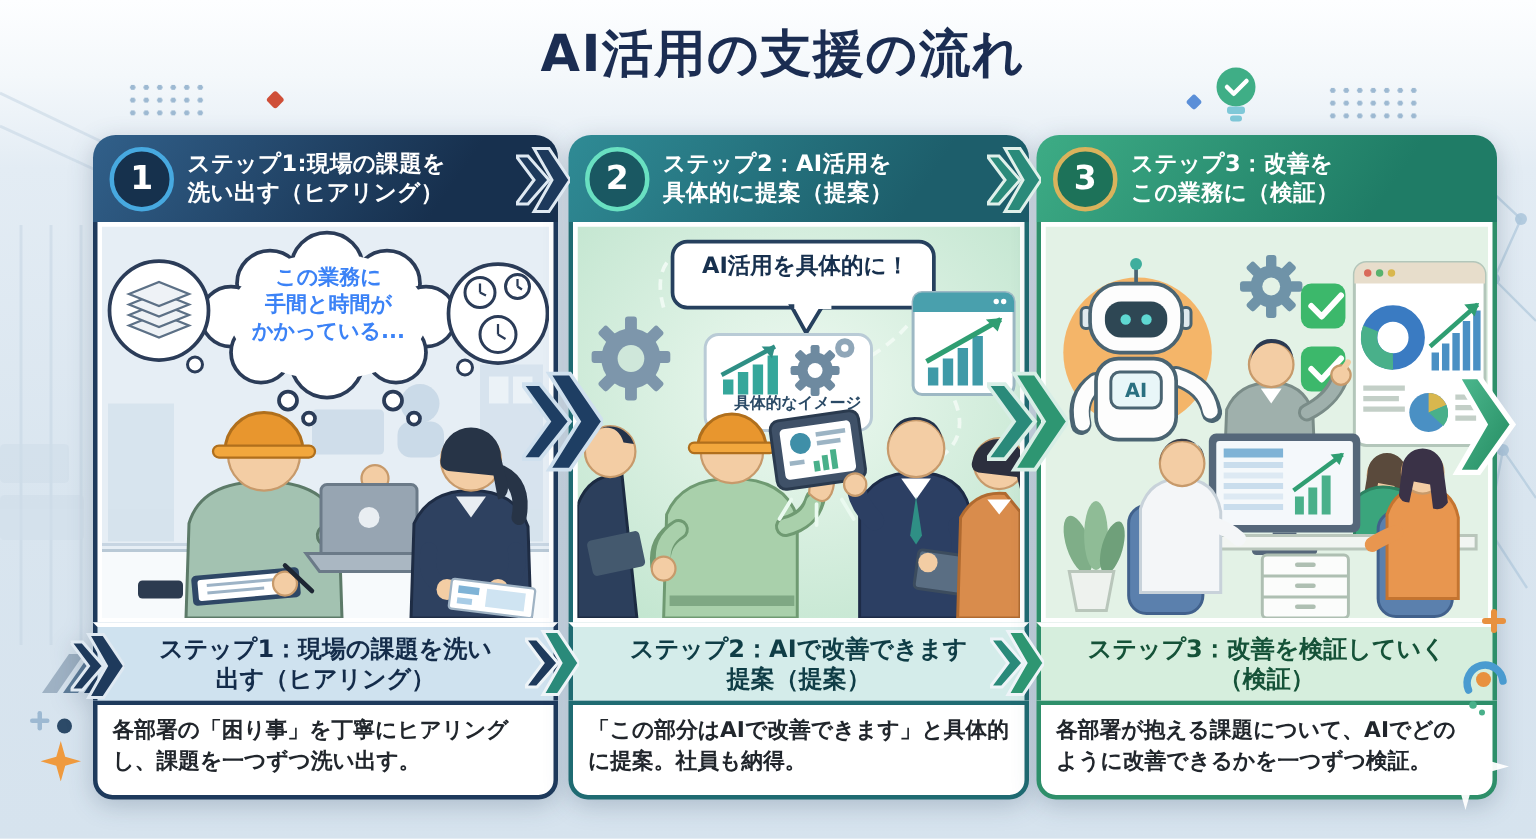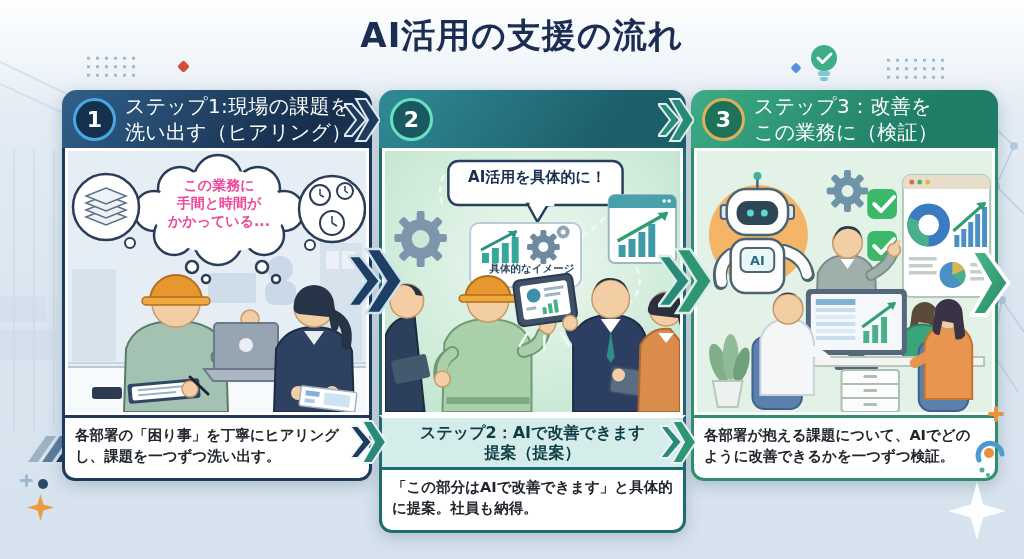--- a/index.html
+++ b/index.html
@@ -18,26 +18,26 @@
   .ph{height:58px;border-radius:15px 15px 0 0;display:flex;align-items:center;gap:9px;
       padding:0 6px 0 11px;box-sizing:border-box;}
   .p1 .ph{background:linear-gradient(125deg,#31608a 0%,#17304e 75%);}
   .p2 .ph{background:linear-gradient(125deg,#2f8b95 0%,#1d5e6b 75%);}
   .p3 .ph{background:linear-gradient(125deg,#3dac85 0%,#1f7c66 75%);}
   .num{flex:0 0 auto;width:37px;height:37px;border-radius:50%;display:flex;align-items:center;
       justify-content:center;color:#fff;font-size:22px;font-weight:800;}
   .p1 .num{border:3px solid #47a9e0;background:#16314d;}
   .p2 .num{border:3px solid #69e0c1;background:#1a5862;}
   .p3 .num{border:3px solid #d9b35c;background:#1d7259;}
-  .ph-text{color:#fff;font-weight:400;font-size:20px;line-height:1.3;white-space:pre-line;letter-spacing:.3px;}
+  .ph-text{color:#fff;font-weight:700;font-size:15px;line-height:1.3;white-space:pre-line;letter-spacing:.3px;}
   .scene{height:267px;position:relative;background:#fff;border-left:3px solid var(--acc);
       border-right:3px solid var(--acc);box-sizing:border-box;padding:3px;overflow:hidden;}
   .scene svg{display:block;width:100%;height:100%;}
   .overlay{position:absolute;z-index:3;white-space:pre-line;text-align:center;}
-  .cloud-text{left:72px;top:28px;width:164px;font-size:14px;font-weight:800;color:#ec4899;line-height:1.3;}
+  .cloud-text{left:72px;top:28px;width:164px;font-size:14px;font-weight:800;color:#3b82f6;line-height:1.3;}
   .bubble-text{left:66px;top:20px;width:178px;font-size:15px;font-weight:800;color:#17304e;}
   .card-label{left:88px;top:114px;width:124px;font-size:10.5px;font-weight:800;color:#2a4a66;}
   .caption{position:relative;height:52px;display:flex;align-items:center;justify-content:center;
       text-align:center;font-weight:800;font-size:16px;line-height:1.22;white-space:pre-line;
       border-left:3px solid var(--acc);border-right:3px solid var(--acc);
       border-top:3px solid #fff;box-sizing:border-box;}
   .p1 .caption{background:#cfe2ef;color:#142c4a;}
   .p2 .caption{background:#d4ecea;color:#0f3d46;}
   .p3 .caption{background:#d6eedd;color:#155238;}
   .desc{border:3px solid var(--acc);border-top-width:3px;border-radius:0 0 13px 13px;background:#fff;
@@ -200,26 +200,36 @@
           <rect x="232" y="238" width="56" height="20" rx="2" fill="#fff" stroke="#9fb3c4" stroke-width="1.5"></rect>
           <rect x="237" y="242" width="14" height="5" fill="#7fb3d6"></rect>
             <rect x="237" y="250" width="10" height="4" fill="#a8cce6"></rect>
           <rect x="256" y="242" width="26" height="12" fill="#cfe4f2"></rect>
         </g>
       </svg>
       <div class="overlay cloud-text">この業務に
 手間と時間が
 かかっている...</div>
     </div>
+    <div class="caption">
+      <svg class="abs chev" style="left:-18px;top:3px;width:36px;height:46px;" viewBox="0 0 36 46">
+        <polygon points="0,7 8,7 22,23 8,39 0,39 12,23" fill="#1e3a5c" stroke="#dfe9f2" stroke-width="2"></polygon>
+        <polygon points="12,2 22,2 36,23 22,44 12,44 24,23" fill="#1e3a5c" stroke="#dfe9f2" stroke-width="2"></polygon>
+      </svg>
+      <span>ステップ1：現場の課題を洗い
+出す（ヒアリング）</span>
+    </div>
     <div class="desc">各部署の「困り事」を丁寧にヒアリングし、課題を一つずつ洗い出す。</div>
   </div>
 
   <div class="panel p2">
     <div class="ph">
       <div class="num">2</div>
+      <div class="ph-text">ステップ2：AI活用を
+具体的に提案（提案）</div>
     </div>
     <div class="scene">
       <svg viewBox="0 0 298 261" preserveAspectRatio="none">
         <defs>
           <radialGradient id="g2" cx="50%" cy="42%" r="75%">
             <stop offset="0%" stop-color="#eef9f1"></stop>
               <stop offset="100%" stop-color="#bfe4cd"></stop>
           </radialGradient>
         </defs>
         <rect width="298" height="261" fill="url(#g2)"></rect>
@@ -492,20 +502,24 @@
           <path d="M77 157 a15 15 0 0 1 30 -1 q0 -13 -15 -13 q-14 0 -15 14 z" fill="#3a3f4a"></path>
         </g>
         <g>
           <path d="M230 192 Q236 174 254 174 Q274 174 278 194 L278 248 L230 248 Z" fill="#e8964f" stroke="#c47430" stroke-width="2"></path>
           <path d="M236 204 Q226 208 220 212" fill="none" stroke="#e8964f" stroke-width="10" stroke-linecap="round"></path>
           <circle cx="254" cy="164" r="14" fill="#f3cda4" stroke="#c79a6b" stroke-width="1.5"></circle>
           <path d="M240 162 a14 14 0 0 1 28 0 l3 22 q-4 6 -10 4 l-2 -16 -11 -2 -3 14 q-6 0 -7 -5 z" fill="#3a3247"></path>
         </g>
       </svg>
     </div>
+    <div class="caption">
+      <span>ステップ3：改善を検証していく
+（検証）</span>
+    </div>
     <div class="desc">各部署が抱える課題について、AIでどのように改善できるかを一つずつ検証。</div>
   </div>
 
   <svg class="abs chev" style="left:344px;top:97px;width:36px;height:46px;" viewBox="0 0 36 46">
     <polygon points="0,7 8,7 22,23 8,39 0,39 12,23" fill="#1e3a5c" stroke="#dfe9f2" stroke-width="2"></polygon>
     <polygon points="12,2 22,2 36,23 22,44 12,44 24,23" fill="#1e3a5c" stroke="#dfe9f2" stroke-width="2"></polygon>
   </svg>
   <svg class="abs chev" style="left:658px;top:97px;width:36px;height:46px;" viewBox="0 0 36 46">
     <polygon points="0,7 8,7 22,23 8,39 0,39 12,23" fill="#2a8a7a" stroke="#dff0ea" stroke-width="2"></polygon>
     <polygon points="12,2 22,2 36,23 22,44 12,44 24,23" fill="#2a8a7a" stroke="#dff0ea" stroke-width="2"></polygon>

